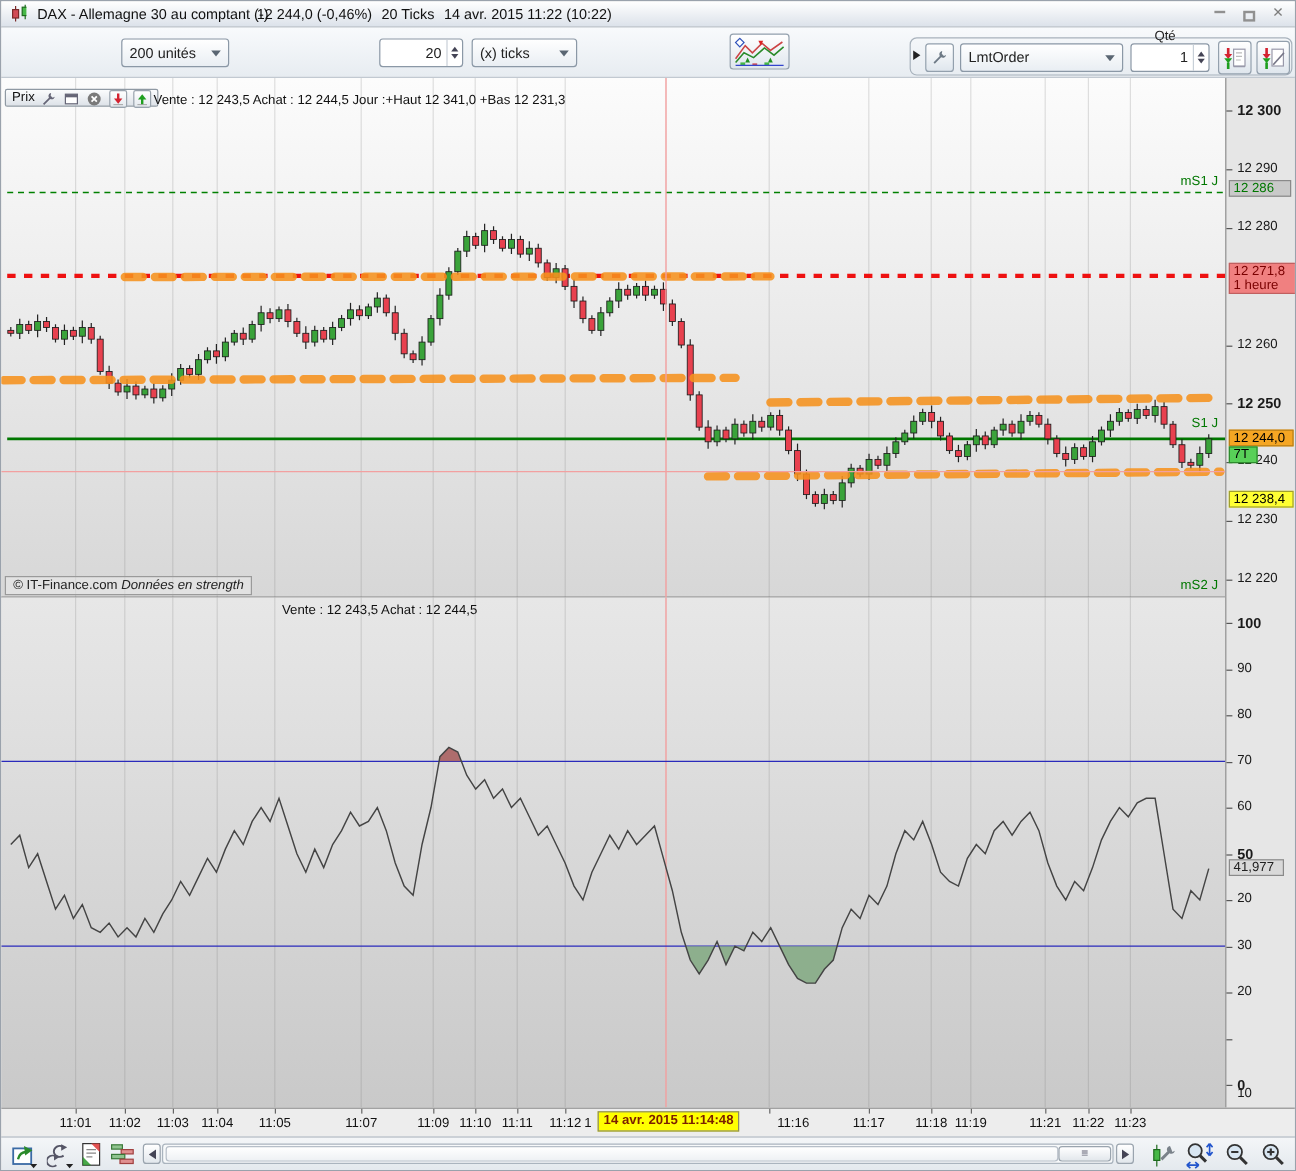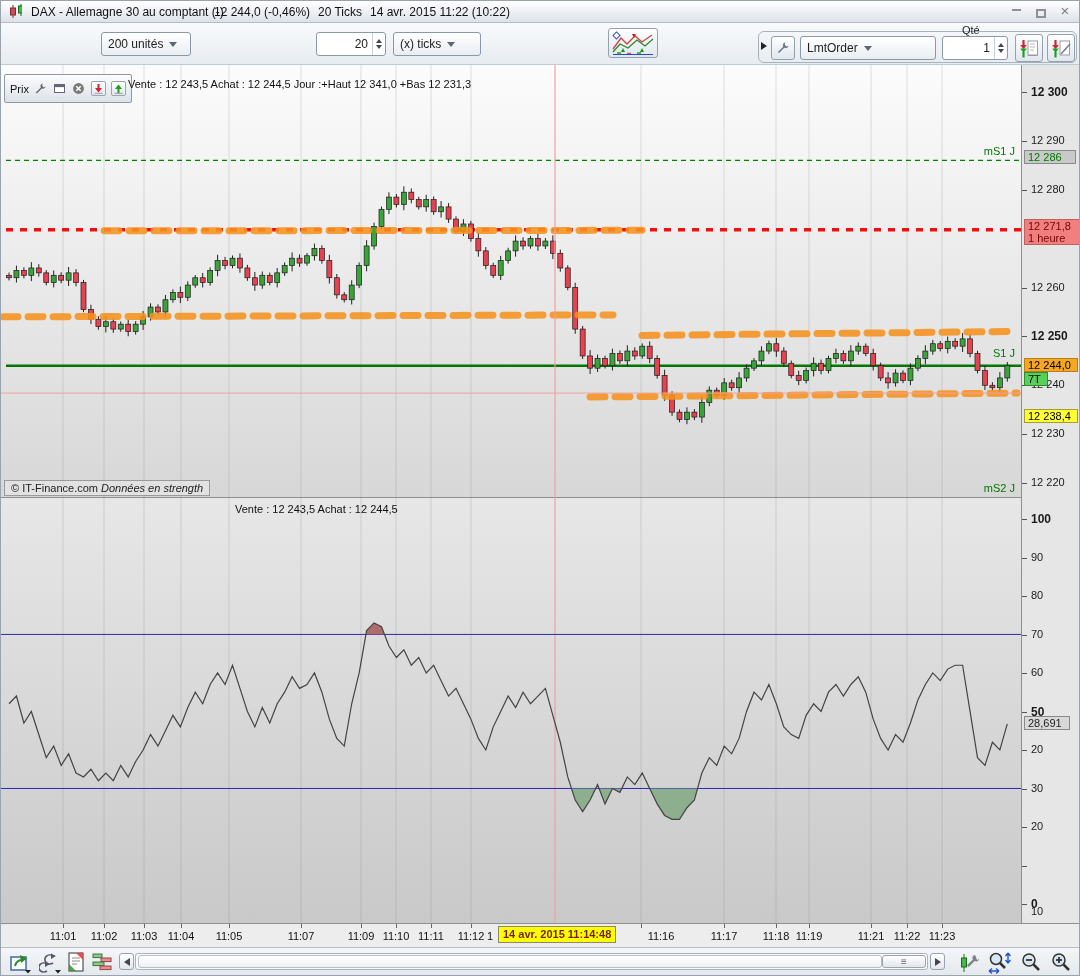--- a/index.html
+++ b/index.html
@@ -6,39 +6,39 @@
 body{font-family:"Liberation Sans",sans-serif;background:#cfd4da}
 #app{position:relative;width:1080px;height:976px;background:#e8e8e8;overflow:hidden;border:1px solid #9aa2ac}
 
 .titlebar{position:absolute;left:0;top:0;width:1080px;height:22px;background:linear-gradient(#ffffff,#dce2ea);border-bottom:1px solid #b4bcc6;font-size:12px;color:#111}
 .titlebar span{position:absolute;top:4px;white-space:nowrap}
 .wctrl{position:absolute;top:4px;width:16px;height:14px;color:#888;font-size:13px;line-height:12px;text-align:center;cursor:default}
 .minbar{position:absolute;left:3px;top:9px;width:9px;height:2px;background:#909090}
 .maxbox{position:absolute;left:3px;top:2px;width:10px;height:9px;border:2px solid #909090}
 
 .toolbar{position:absolute;left:0;top:22px;width:1080px;height:42px;background:linear-gradient(#f8fafc,#e7ecf1);border-bottom:1px solid #c2c9d1;font-size:12px}
-.select{position:absolute;height:24px;border:1px solid #8b98a6;border-radius:3px;background:linear-gradient(#ffffff,#e9eef3);display:flex;align-items:center;padding:0 6px;color:#222;cursor:default}
+.select{position:absolute;height:24px;border:1px solid #8b98a6;border-radius:3px;background:linear-gradient(#ffffff,#e9eef3);display:flex;align-items:center;justify-content:space-between;padding:0 6px;color:#222;cursor:default}
 .caret{width:0;height:0;border-left:4px solid transparent;border-right:4px solid transparent;border-top:5px solid #5a6672;margin-left:6px}
 .numinput{position:absolute;height:24px;border:1px solid #8b98a6;border-radius:3px;background:#fff;display:flex;align-items:center}
 .numval{flex:1;text-align:right;padding-right:4px;color:#222}
 .spin{width:13px;height:100%;display:flex;flex-direction:column;align-items:center;justify-content:center;gap:2px;border-left:1px solid #c8d0d8}
 .spin .up{width:0;height:0;border-left:3.5px solid transparent;border-right:3.5px solid transparent;border-bottom:4.5px solid #445}
 .spin .dn{width:0;height:0;border-left:3.5px solid transparent;border-right:3.5px solid transparent;border-top:4.5px solid #445}
 .tbtn{position:absolute;border:1px solid #93a0ad;border-radius:3px;background:linear-gradient(#ffffff,#dfe6ed);display:flex;align-items:center;justify-content:center;cursor:default}
 .ordergroup{position:absolute;left:757px;top:8px;width:319px;height:32px;border:1px solid #a8b2bc;border-radius:6px}
 .qtylabel{position:absolute;left:958px;top:1px;font-size:11px;color:#222;background:transparent;padding:0 3px}
 .collapse{position:absolute;left:760px;top:19px;width:0;height:0;border-top:4px solid transparent;border-bottom:4px solid transparent;border-left:6px solid #222}
 
 #chartregion{position:absolute;left:0;top:64px;width:1080px;height:858px}
 .pricepanel{position:absolute;left:0;top:0;width:1020px;height:433px;background:linear-gradient(#fcfcfc,#d7d7d7);border-bottom:1px solid #8f8f8f}
 .rsipanel{position:absolute;left:0;top:433px;width:1020px;height:425px;background:linear-gradient(#e7e7e7,#c9c9c9)}
 .gutter{position:absolute;left:1020px;top:0;width:60px;height:858px;background:#e6e6e6;border-left:1px solid #8f8f8f}
 #price-svg{position:absolute;left:0;top:0}
 #rsi-svg{position:absolute;left:0;top:433px}
-.phead{position:absolute;height:29px;border:1px solid #8f99a3;background:linear-gradient(#fbfcfd,#dde2e8);display:flex;align-items:center;padding:0 5px;gap:5px;font-size:11px;color:#111;border-radius:2px}
+.phead{position:absolute;height:15px;border:1px solid #8f99a3;background:linear-gradient(#fbfcfd,#dde2e8);display:flex;align-items:flex-start;padding:0 5px;gap:5px;font-size:11px;color:#111;border-radius:2px}
 .hicon{width:14px;height:14px;display:flex;align-items:center;justify-content:center}
 .hbtn{width:15px;height:15px;border:1px solid #9aa4ae;border-radius:2px;background:linear-gradient(#fff,#e4e9ee);display:flex;align-items:center;justify-content:center}
 .quote{position:absolute;font-size:11px;color:#111;white-space:nowrap}
 .copyright{position:absolute;left:3px;top:415px;border:1px solid #9a9a9a;padding:1px 6px;font-size:11px;color:#222;background:rgba(235,235,235,.55);white-space:nowrap}
 .pivot{position:absolute;font-size:11px;color:#007700;white-space:nowrap}
 .tick-label{position:absolute;font-size:11px;color:#1a1a1a;white-space:nowrap}
 .tick-dash{position:absolute;width:5px;height:1px;background:#555}
 .axbox{position:absolute;font-size:11px;padding:0 3px;border-style:solid;border-width:1px;white-space:nowrap;line-height:12px}
 
 .timebar{position:absolute;left:0;top:922px;width:1080px;height:24px;background:#ededed;border-top:1px solid #8f8f8f}
@@ -195,21 +195,21 @@
         <div class="tick-label" style="left: 9px; top: 755px;">20</div>
         <div class="tick-dash" style="left: 0px; top: 801px;"></div>
         <div class="tick-label" style="left: 9px; top: 794px; margin-top: 46px;">10</div>
         <div class="tick-dash" style="left: 0px; top: 839px;"></div>
         <div class="tick-label" style="left: 9px; top: 832px; font-weight: bold; font-size: 12px;">0</div>
         <div class="axbox" style="left: 2px; top: 85px; width: 52px; background: rgb(201, 201, 201); color: rgb(0, 119, 0); border-color: rgb(138, 138, 138); text-align: left;">12 286</div>
         <div class="axbox" style="left: 2px; top: 154px; width: 56px; background: rgb(240, 128, 128); color: rgb(122, 0, 0); border-color: rgb(192, 96, 96); text-align: left;">12 271,8<div>1 heure</div></div>
         <div class="axbox" style="left: 2px; top: 293px; width: 54px; background: rgb(245, 166, 35); color: rgb(0, 0, 0); border-color: rgb(184, 127, 23); text-align: left;">12 244,0</div>
         <div class="axbox" style="left: 2px; top: 307px; width: 24px; background: rgb(88, 208, 88); color: rgb(0, 0, 0); border-color: rgb(46, 139, 46); text-align: left;">7T</div>
         <div class="axbox" style="left: 2px; top: 320px; width: 54px; background: rgb(255, 255, 51); color: rgb(0, 0, 0); border-color: rgb(160, 160, 48); text-align: left; margin-top: 24px;">12 238,4</div>
-        <div class="axbox" style="left: 2px; top: 651px; width: 46px; background: rgb(217, 217, 217); color: rgb(34, 34, 34); border-color: rgb(138, 138, 138); text-align: left;">28,691</div>
+        <div class="axbox" style="left: 2px; top: 651px; width: 46px; background: rgb(217, 217, 217); color: rgb(34, 34, 34); border-color: rgb(138, 138, 138); text-align: left;">41,977</div>
       </div>
     <svg id="price-svg" width="1020" height="433">
         <line x1="62" y1="0" x2="62" y2="433" stroke="rgba(120,120,120,0.22)"></line>
         <line x1="103" y1="0" x2="103" y2="433" stroke="rgba(120,120,120,0.22)"></line>
         <line x1="143" y1="0" x2="143" y2="433" stroke="rgba(120,120,120,0.22)"></line>
         <line x1="180" y1="0" x2="180" y2="433" stroke="rgba(120,120,120,0.22)"></line>
         <line x1="228" y1="0" x2="228" y2="433" stroke="rgba(120,120,120,0.22)"></line>
         <line x1="300" y1="0" x2="300" y2="433" stroke="rgba(120,120,120,0.22)"></line>
         <line x1="360" y1="0" x2="360" y2="433" stroke="rgba(120,120,120,0.22)"></line>
         <line x1="395" y1="0" x2="395" y2="433" stroke="rgba(120,120,120,0.22)"></line>

